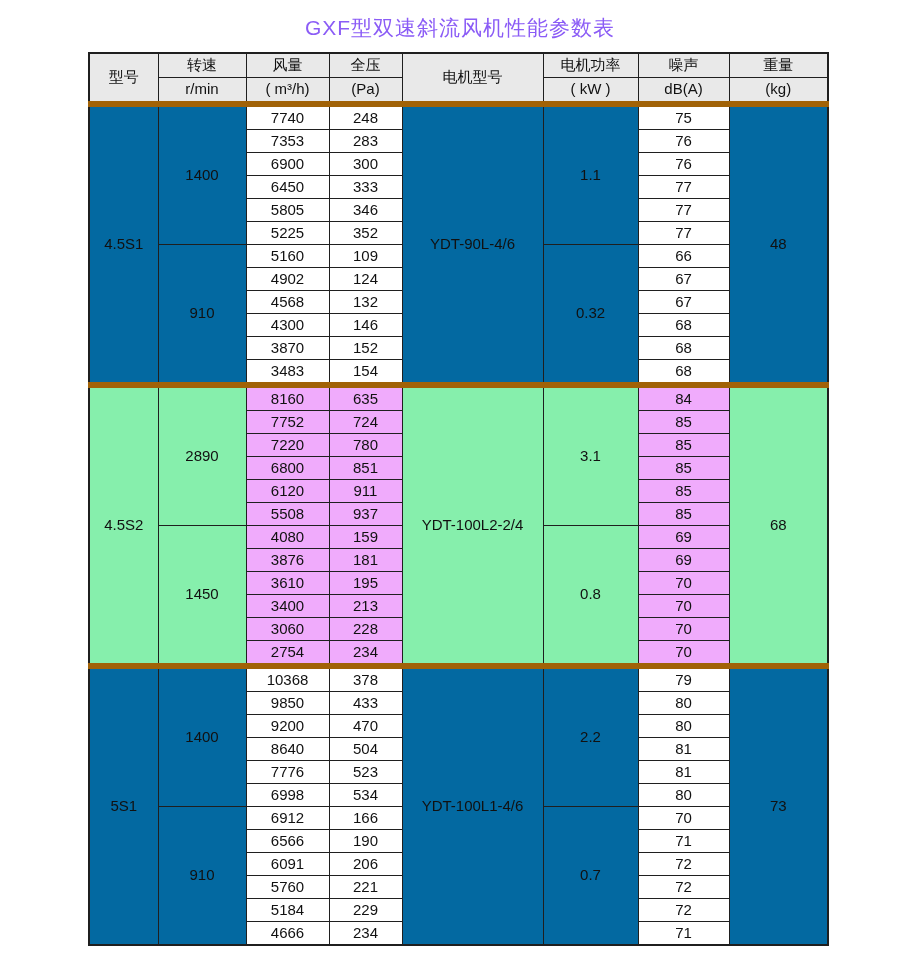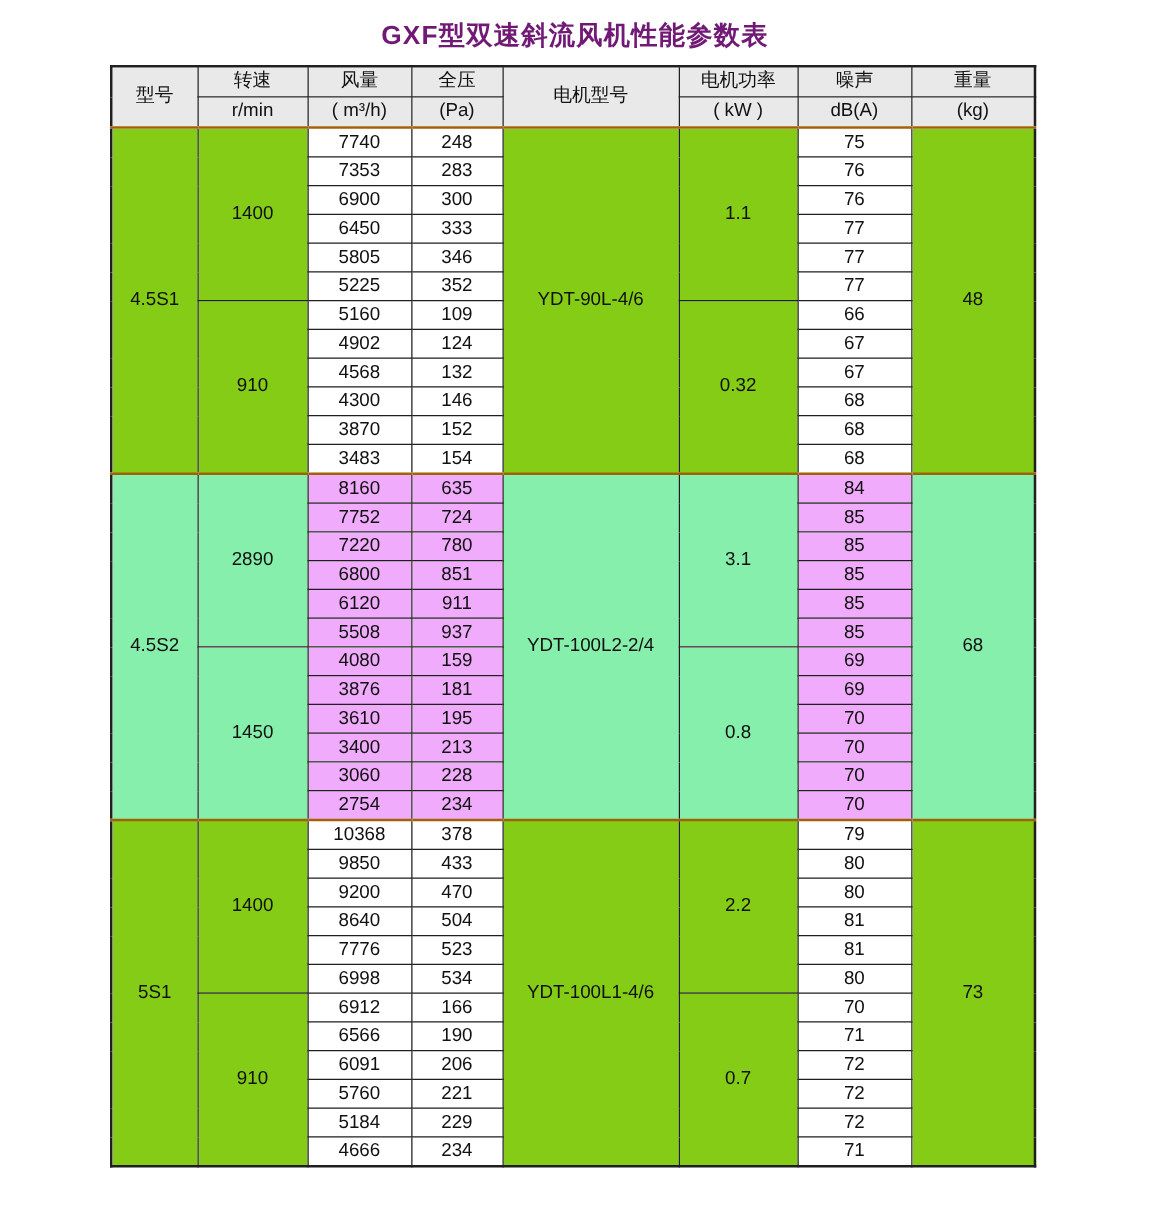--- a/index.html
+++ b/index.html
@@ -7,23 +7,23 @@
     width:920px; height:975px;
     background:#ffffff;
     font-family:"Liberation Sans", sans-serif;
     color:#111111;
     overflow:hidden;
   }
   .title {
     text-align:center;
     margin:14px 0 10px 0;
     font-size:21px;
-    font-weight:700;
+    font-weight:400;
     letter-spacing:1px;
-    color:#701a75;
+    color:#8b5cf6;
   }
   table.perf {
     border-collapse:collapse;
     table-layout:fixed;
     margin-left:88px;
     width:739px;
     border:2px solid #1f1f1f;
   }
   .perf th, .perf td {
     border:1px solid #1f1f1f;
@@ -31,22 +31,22 @@
     vertical-align:middle;
     padding:0 2px;
     font-size:15px;
     font-weight:normal;
     height:22px;
     line-height:1.25;
     overflow:hidden;
     white-space:nowrap;
   }
   .perf thead th { background:#e9e9e9; height:23px; }
-  .perf tr.section-start td { border-top:2px solid #a16207; }
-  .perf td.merged { background:#84cc16; }
+  .perf tr.section-start td { border-top:6px solid #a16207; }
+  .perf td.merged { background:#0369a1; }
   .perf tr.shaded td { background:#86efac; }
   .perf tr.shaded td.num { background:#f0abfc; }
   .underlined { }
 </style>
 </head>
 <body>
 
 <div class="title">GXF型双速斜流风机性能参数表</div>
 
 <table class="perf">

